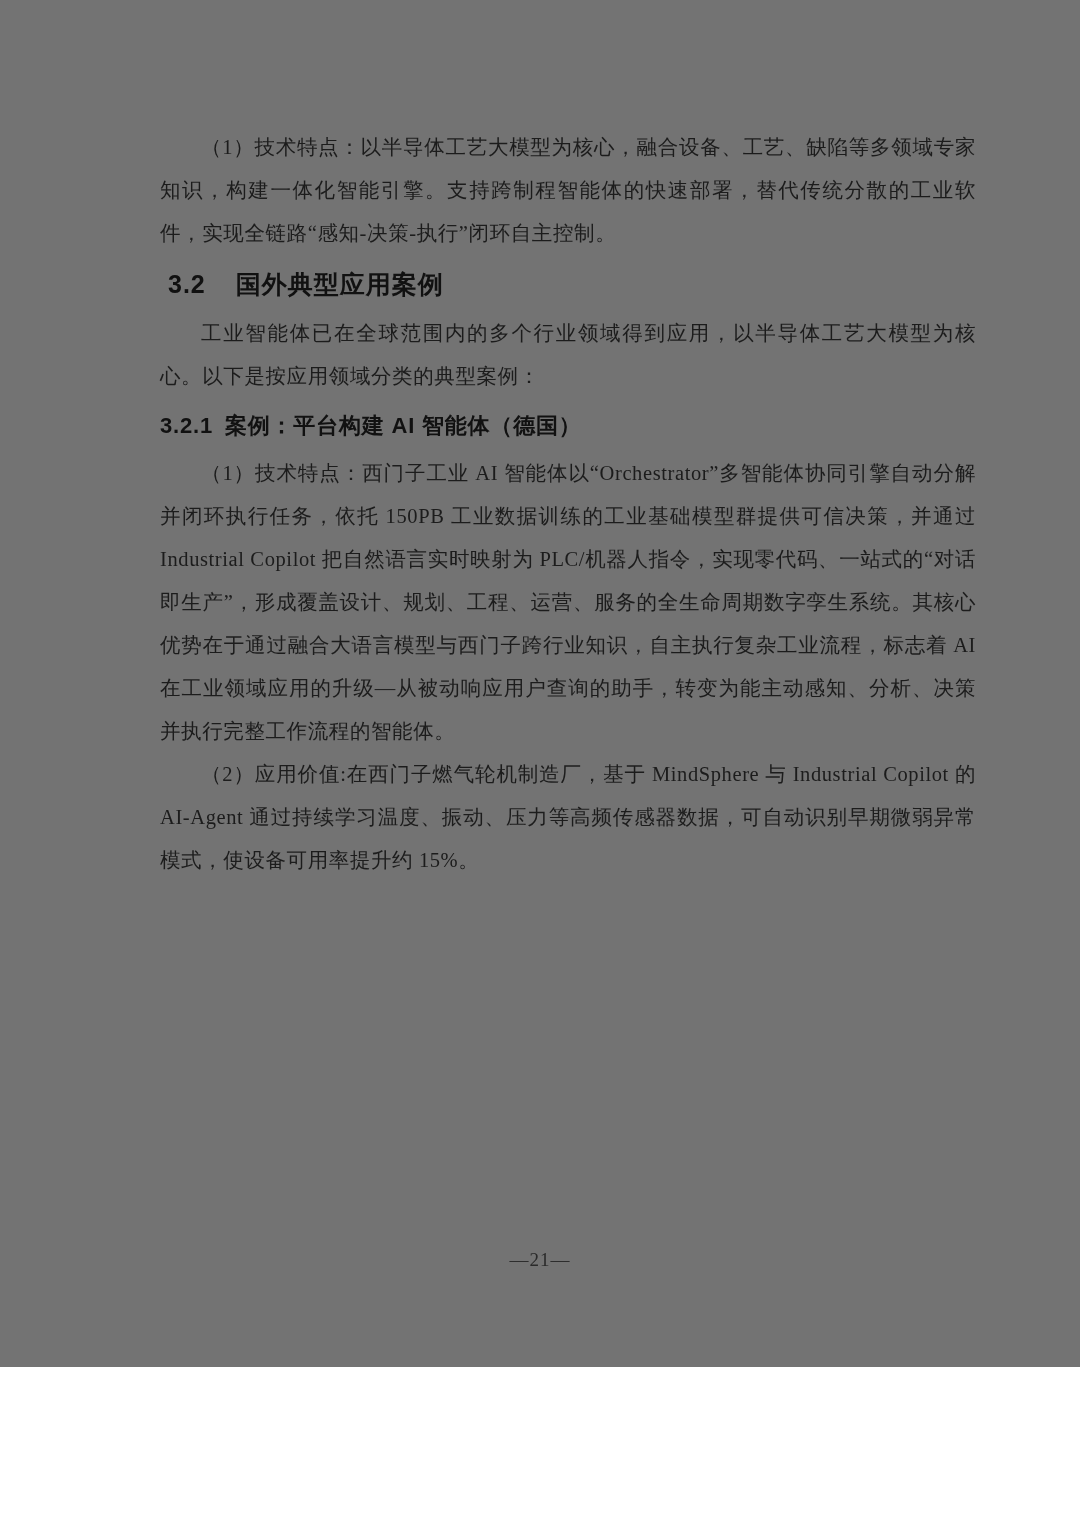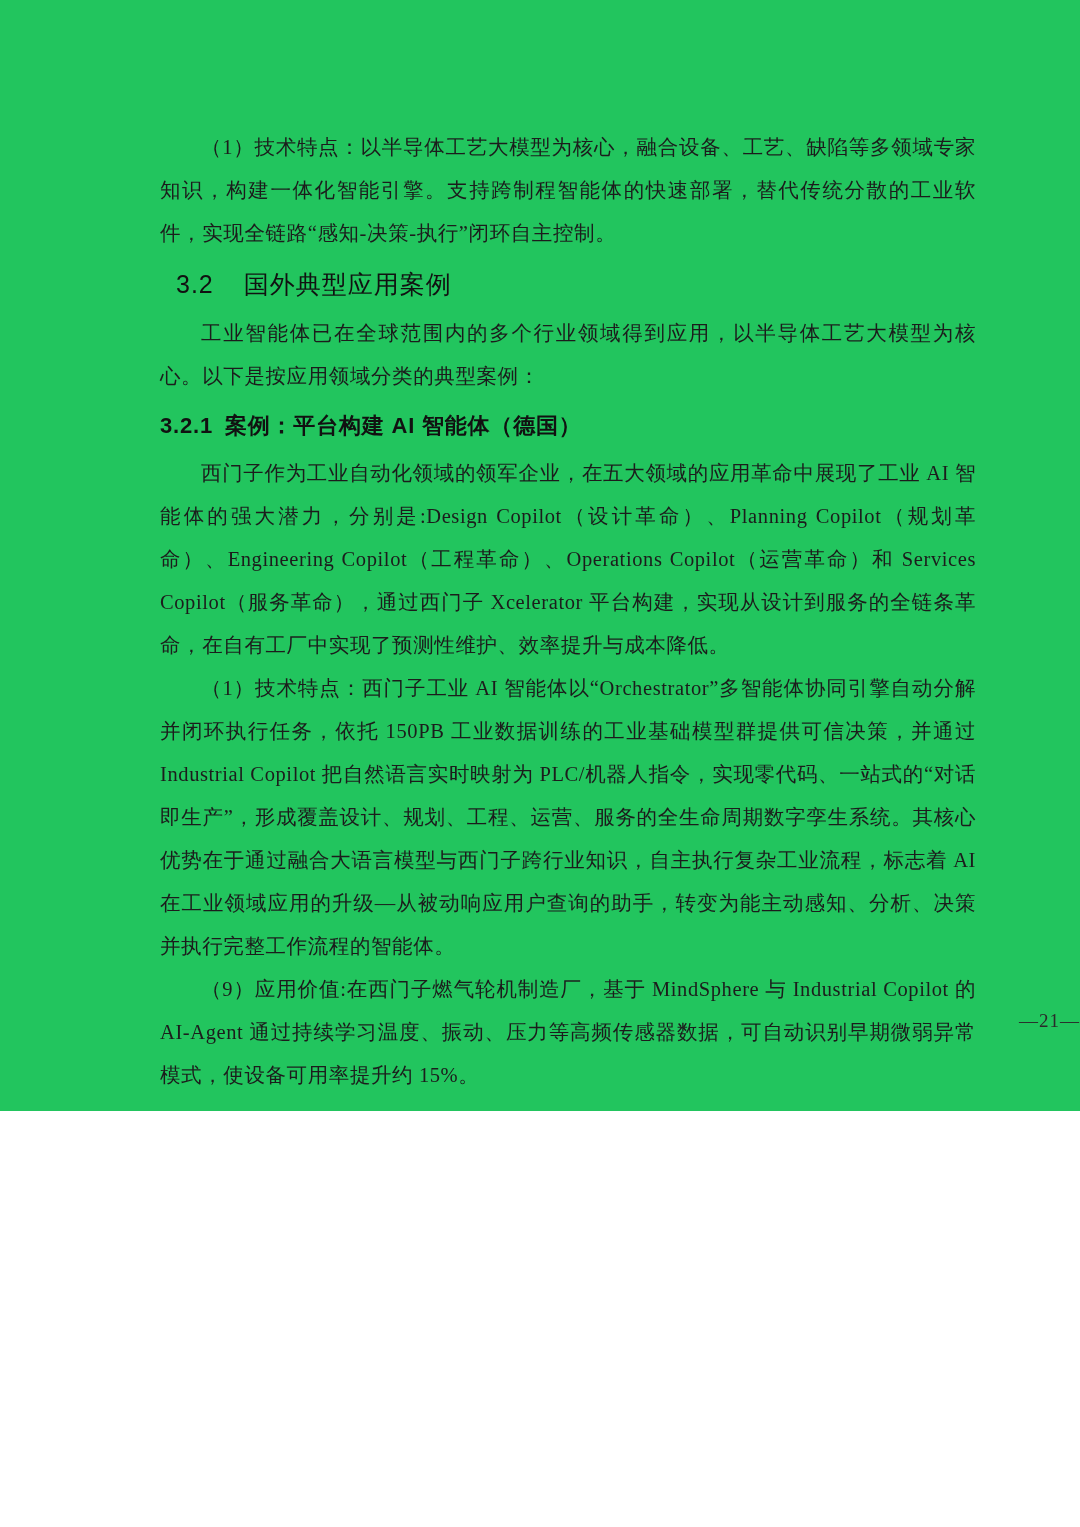--- a/index.html
+++ b/index.html
@@ -11,38 +11,38 @@
     width: 1080px;
     height: 1527px;
     font-family: "Liberation Serif", "DejaVu Serif", serif;
     color: #1c1c1c;
     -webkit-font-smoothing: antialiased;
   }
   .page {
     position: relative;
     box-sizing: border-box;
     width: 1080px;
-    height: 1111px;
-    background: #22c55e;
+    height: 1367px;
+    background: #737373;
     padding: 126px 104px 0 160px;
     overflow: hidden;
   }
   .para {
     margin: 0;
     font-size: 20.5px;
     line-height: 43px;
     text-align: justify;
     text-indent: 2em;
     letter-spacing: 0.6px;
     word-break: break-word;
   }
   .h-section {
-    margin: 7px 0 5px 16px;
+    margin: 7px 0 5px 8px;
     font-family: "Liberation Sans", "DejaVu Sans", sans-serif;
-    font-weight: normal;
+    font-weight: bold;
     font-size: 25px;
     line-height: 45px;
     color: #111111;
     letter-spacing: 1px;
   }
   .h-section .sec-num {
     margin-right: 30px;
   }
   .h-subsection {
     margin: 6px 0 4px 0;
@@ -54,22 +54,22 @@
     letter-spacing: 0.8px;
   }
   .h-subsection .sec-num {
     margin-right: 12px;
     margin-top: 45px;
   }
   .footer {
     position: absolute;
     left: 0;
     right: 0;
-    bottom: 79px;
-    text-align: right;
+    bottom: 96px;
+    text-align: center;
     font-size: 19px;
     letter-spacing: 1px;
     color: #2a2a2a;
   }
 </style>
 </head>
 <body>
 
 <div class="page">
 
@@ -79,21 +79,20 @@
   <h2 class="h-section">
     <span class="sec-num">3.2</span><span>国外典型应用案例</span>
   </h2>
 
   <p class="para">工业智能体已在全球范围内的多个行业领域得到应用，以半导体工艺大模型为核心。以下是按应用领域分类的典型案例：</p>
 
   <h3 class="h-subsection">
     <span class="sec-num">3.2.1</span><span>案例：平台构建 AI 智能体（德国）</span>
   </h3>
 
-  <p class="para">西门子作为工业自动化领域的领军企业，在五大领域的应用革命中展现了工业 AI 智能体的强大潜力，分别是:Design Copilot（设计革命）、Planning Copilot（规划革命）、Engineering Copilot（工程革命）、Operations Copilot（运营革命）和 Services Copilot（服务革命），通过西门子 Xcelerator 平台构建，实现从设计到服务的全链条革命，在自有工厂中实现了预测性维护、效率提升与成本降低。</p>
 
   <p class="para">（1）技术特点：西门子工业 AI 智能体以“Orchestrator”多智能体协同引擎自动分解并闭环执行任务，依托 150PB 工业数据训练的工业基础模型群提供可信决策，并通过 Industrial Copilot 把自然语言实时映射为 PLC/机器人指令，实现零代码、一站式的“对话即生产”，形成覆盖设计、规划、工程、运营、服务的全生命周期数字孪生系统。其核心优势在于通过融合大语言模型与西门子跨行业知识，自主执行复杂工业流程，标志着 AI 在工业领域应用的升级—从被动响应用户查询的助手，转变为能主动感知、分析、决策并执行完整工作流程的智能体。</p>
 
-  <p class="para">（9）应用价值:在西门子燃气轮机制造厂，基于 MindSphere 与 Industrial Copilot 的 AI-Agent 通过持续学习温度、振动、压力等高频传感器数据，可自动识别早期微弱异常模式，使设备可用率提升约 15%。</p>
+  <p class="para">（2）应用价值:在西门子燃气轮机制造厂，基于 MindSphere 与 Industrial Copilot 的 AI-Agent 通过持续学习温度、振动、压力等高频传感器数据，可自动识别早期微弱异常模式，使设备可用率提升约 15%。</p>
 
   <div class="footer">—21—</div>
 
 </div>
 
 </body></html>

